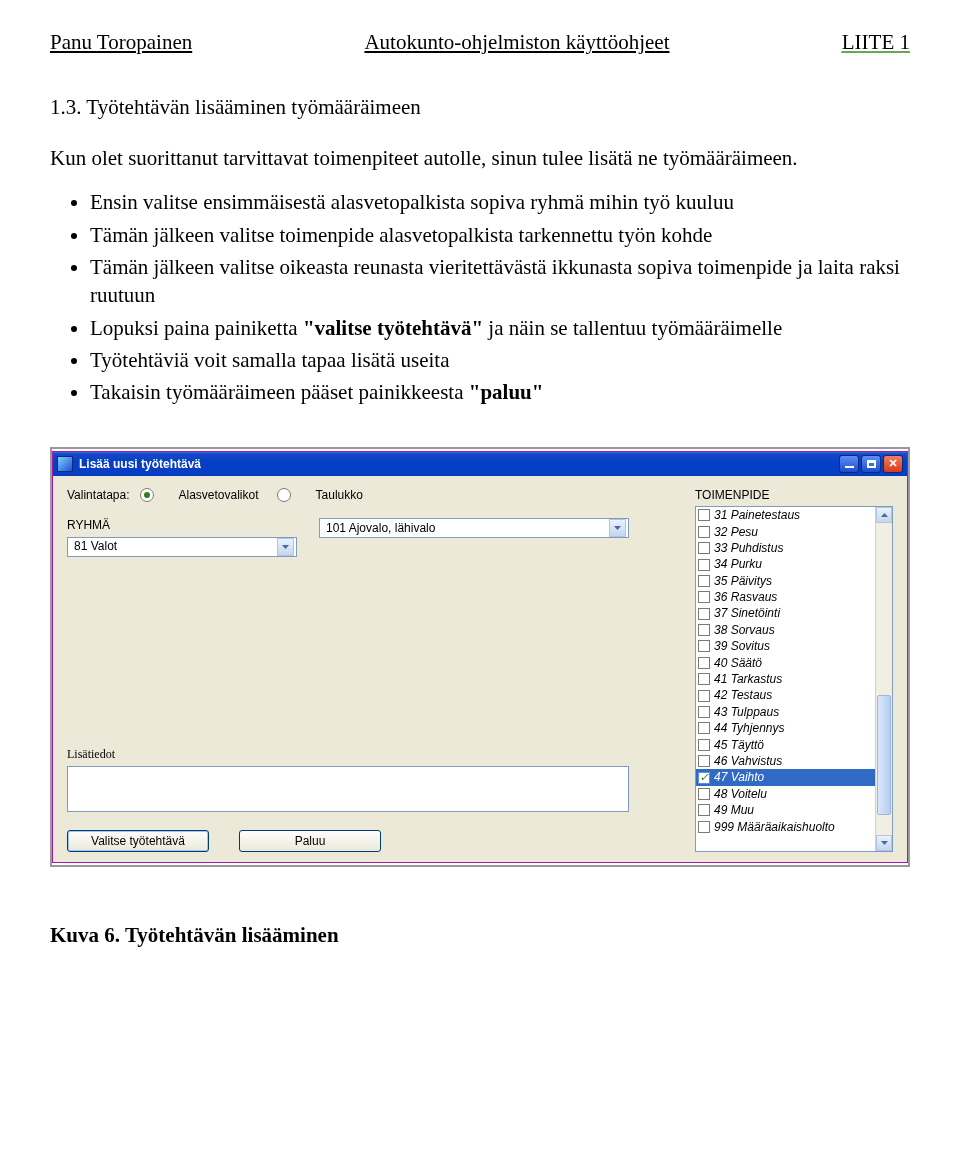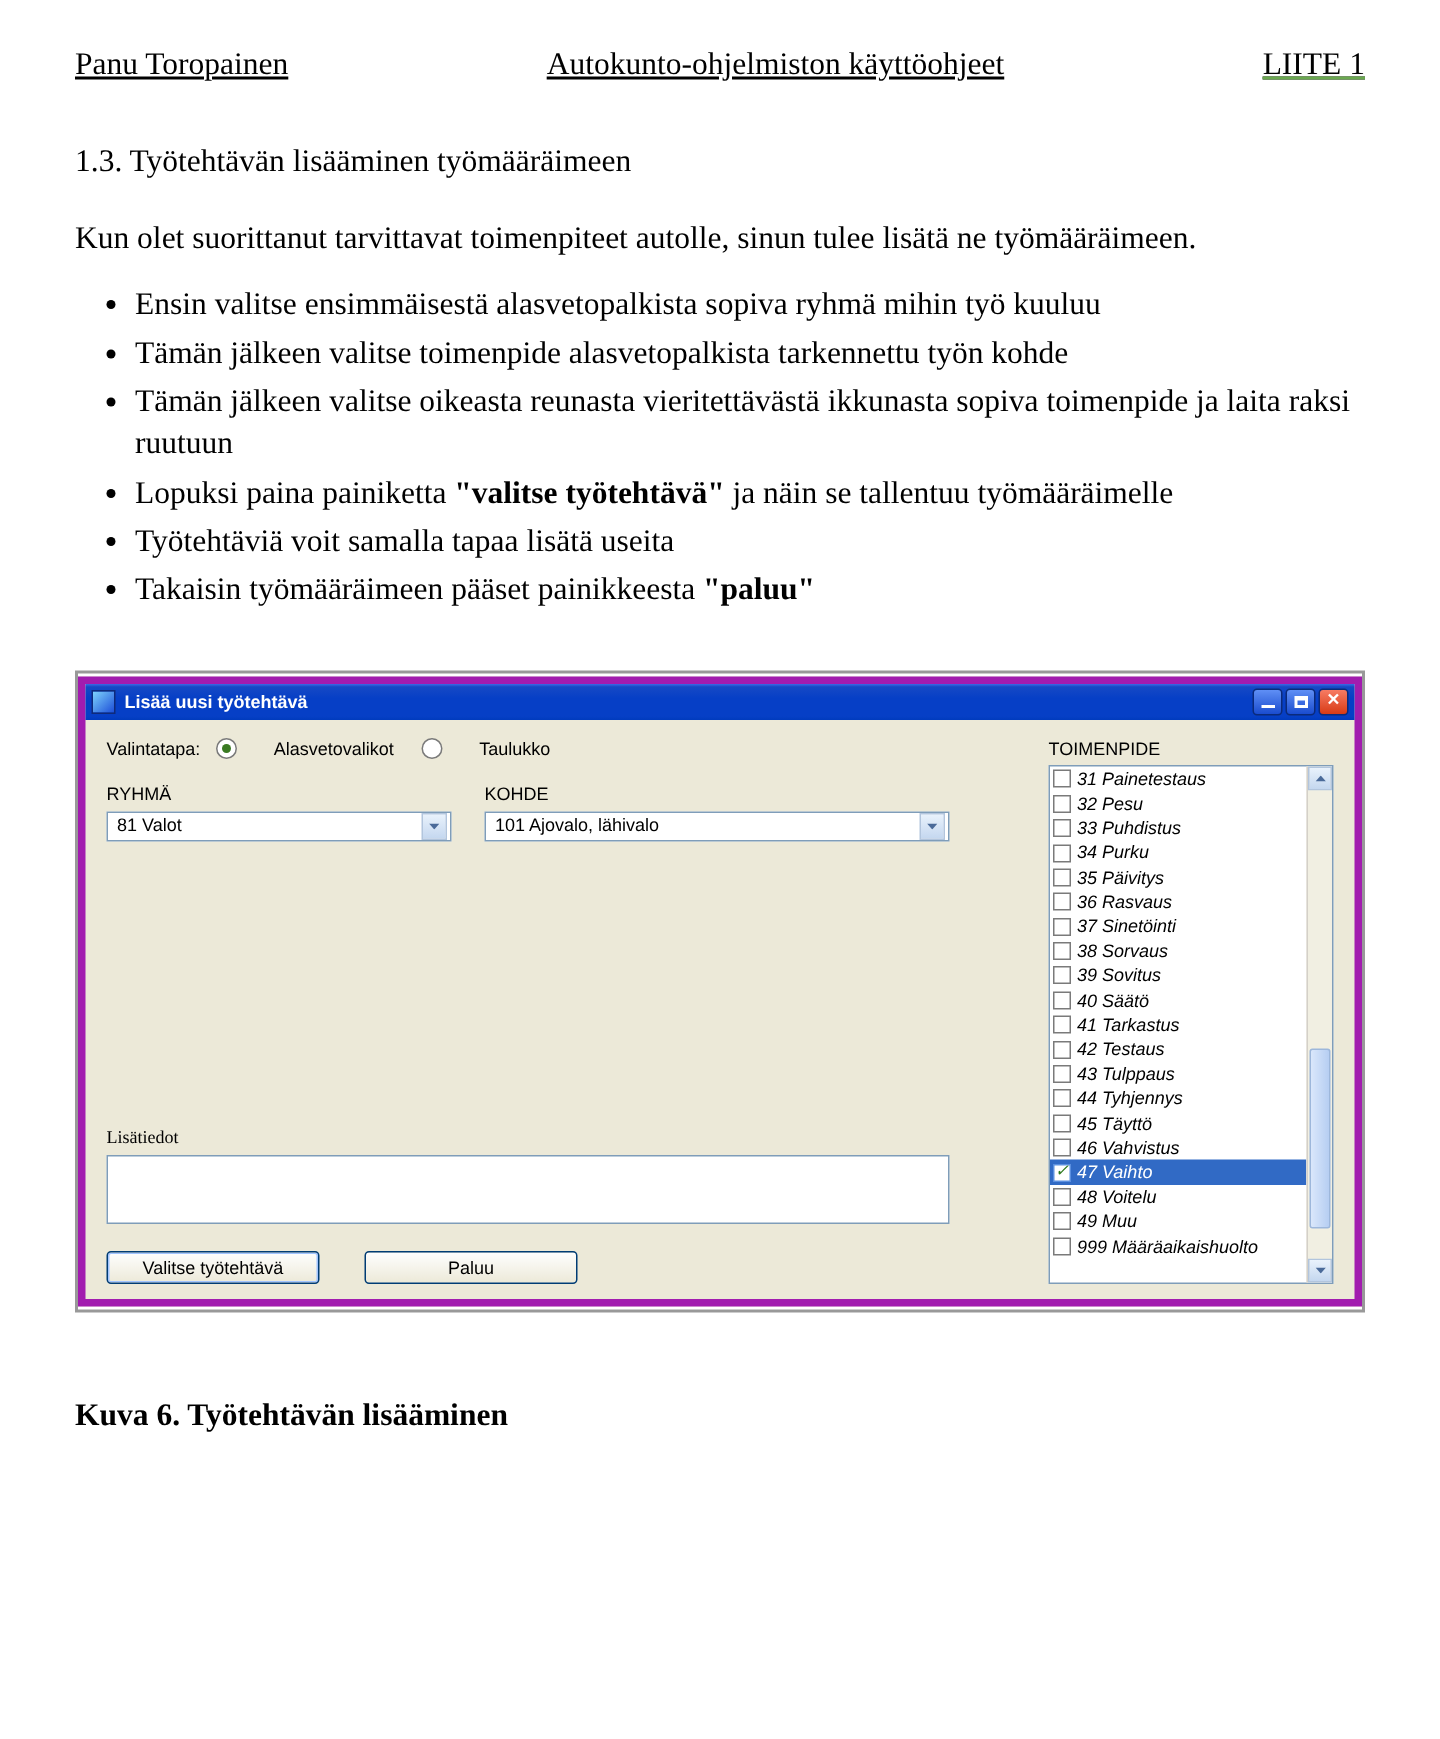--- a/index.html
+++ b/index.html
@@ -41,21 +41,21 @@
       padding: 2px 0;
       margin-bottom: 56px;
     }
 
     
     .win {
       font-family: Tahoma, Arial, sans-serif;
       font-size: 12px;
       color: #000;
       background: #ece9d8;
-      border: 5px solid #a21caf;
+      border: 1px solid #a21caf;
       line-height: 1.2;
     }
     .titlebar {
       display: flex;
       align-items: center;
       height: 24px;
       padding: 0 4px;
       background: linear-gradient(to bottom, #3b6ae6 0%, #1649c5 8%, #063fc6 40%, #063fc6 90%, #003bbd 100%);
       color: #fff;
       font-weight: bold;
@@ -309,21 +309,20 @@
             <div class="select-field">
               <span>81 Valot</span>
               <span class="arrow">
                 <svg viewBox="0 0 7 4">
                     <polygon points="0,0 7,0 3.5,4" fill="#4a6a99"></polygon>
                   </svg>
               </span>
             </div>
           </div>
           <div class="select-wrap" style="width: 310px;">
-            <span class="group-label">KOHDE</span>
             <div class="select-field">
               <span>101 Ajovalo, lähivalo</span>
               <span class="arrow">
                 <svg viewBox="0 0 7 4">
                     <polygon points="0,0 7,0 3.5,4" fill="#4a6a99"></polygon>
                   </svg>
               </span>
             </div>
           </div>
         </div>

